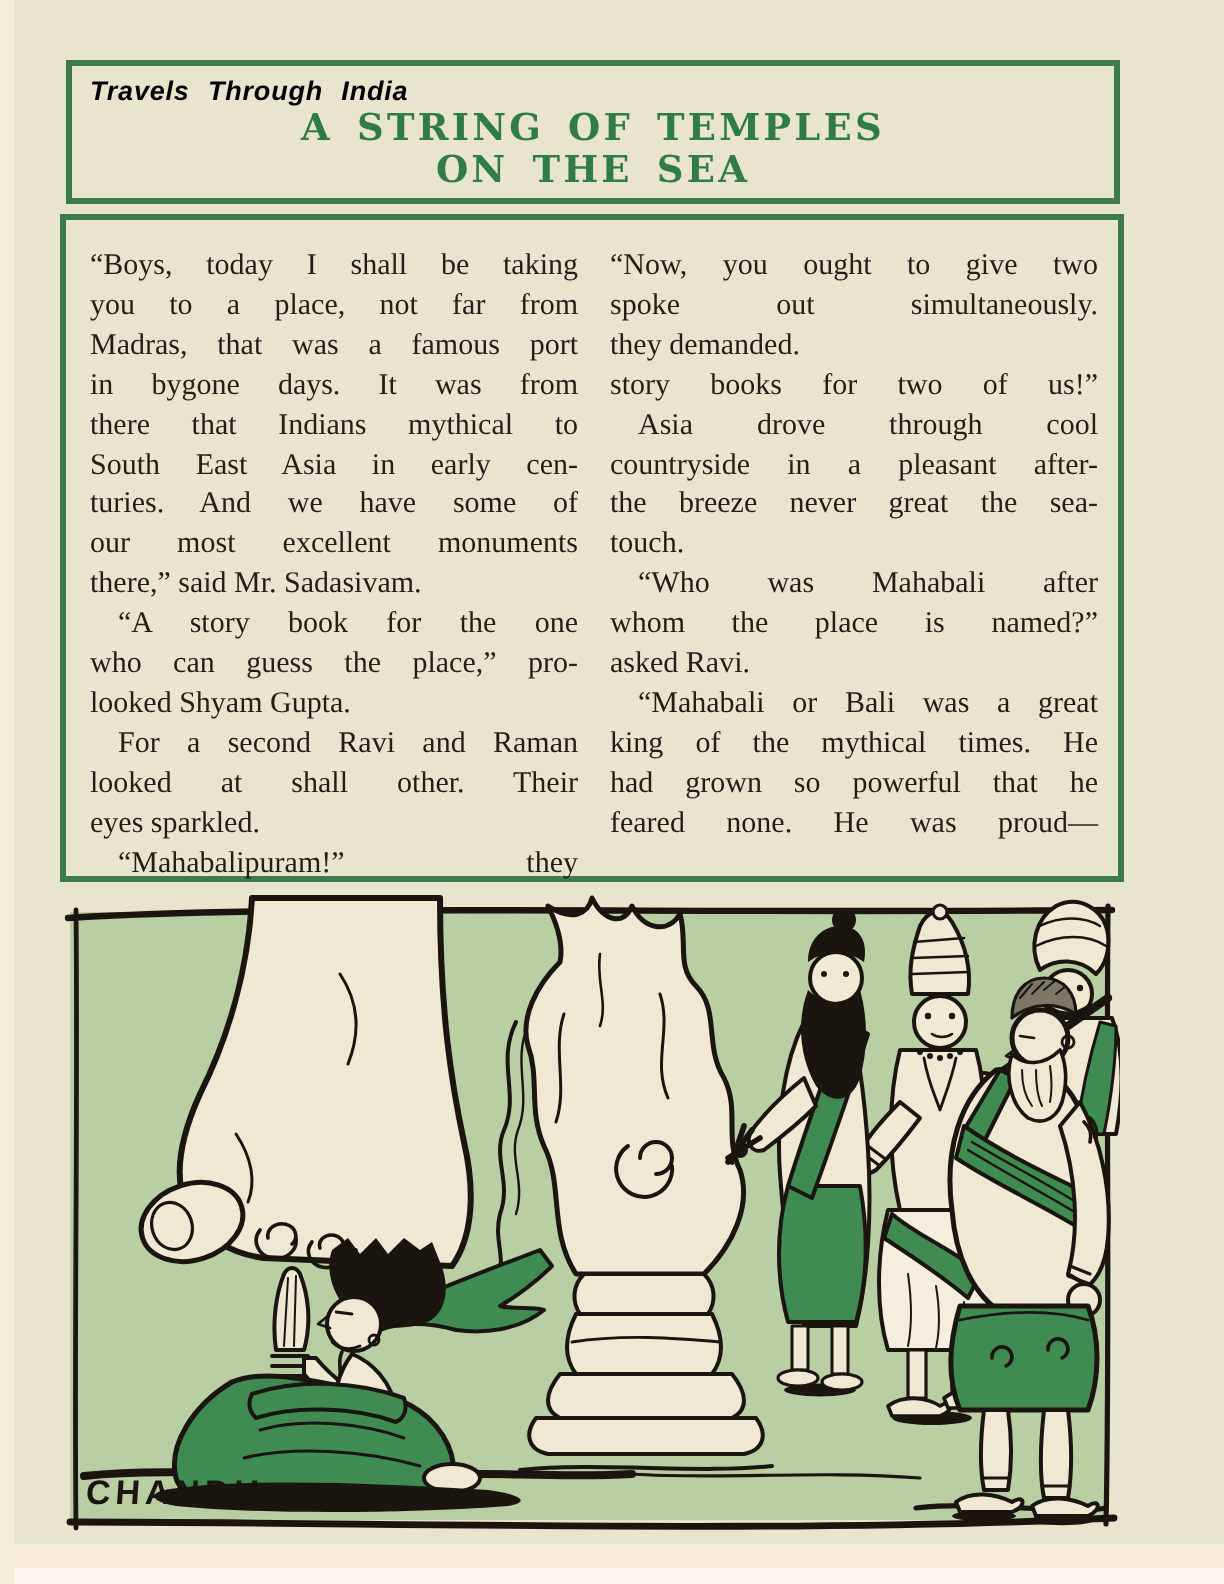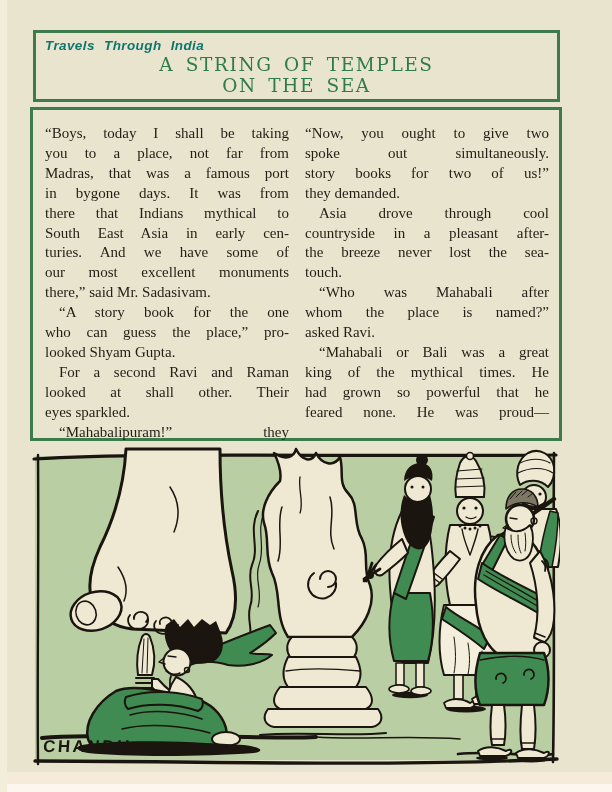--- a/index.html
+++ b/index.html
@@ -20,26 +20,26 @@
   .header-box{
     position:absolute;left:33px;top:30px;width:527px;height:72px;
     border:3px solid var(--border-green,#3e7b4b);
     box-sizing:border-box;
   }
   .series-title{
     margin:5px 0 0 9px;
     font-family:"Liberation Sans",sans-serif;
     font-style:italic;font-weight:bold;
     font-size:13.5px;letter-spacing:.4px;word-spacing:5px;
-    color:#0f766e;
+    color:#000000;
   }
   .story-title{
     text-align:center;margin-top:1px;
     font-family:"DejaVu Serif",serif;
-    font-weight:normal;font-size:18.5px;line-height:21px;
+    font-weight:bold;font-size:18.5px;line-height:21px;
     letter-spacing:1.6px;word-spacing:4px;
     color:var(--title-green,#2f7c46);
   }
 
   
   .text-box{
     position:absolute;left:30px;top:107px;width:532px;height:334px;
     border:3px solid var(--border-green,#3e7b4b);
     box-sizing:border-box;
     padding:14px 10px 4px 12px;
@@ -97,25 +97,25 @@
         <div class="line j">who can guess the place,” pro-</div>
         <div class="line">looked Shyam Gupta.</div>
         <div class="line j ind">For a second Ravi and Raman</div>
         <div class="line j">looked at shall other. Their</div>
         <div class="line">eyes sparkled.</div>
         <div class="line j ind">“Mahabalipuram!” they</div>
       </div>
     <div class="col" id="col-right">
         <div class="line j">“Now, you ought to give two</div>
         <div class="line j">spoke out simultaneously.</div>
+        <div class="line">they demanded.</div>
         <div class="line j">story books for two of us!”</div>
-        <div class="line">they demanded.</div>
         <div class="line j ind">Asia drove through cool</div>
         <div class="line j">countryside in a pleasant after-</div>
-        <div class="line j">the breeze never lost the sea-</div>
+        <div class="line j">the breeze never great the sea-</div>
         <div class="line">touch.</div>
         <div class="line j ind">“Who was Mahabali after</div>
         <div class="line j">whom the place is named?”</div>
         <div class="line">asked Ravi.</div>
         <div class="line j ind">“Mahabali or Bali was a great</div>
         <div class="line j">king of the mythical times. He</div>
         <div class="line j">had grown so powerful that he</div>
         <div class="line j">feared none. He was proud—</div>
       </div>
   </div>

